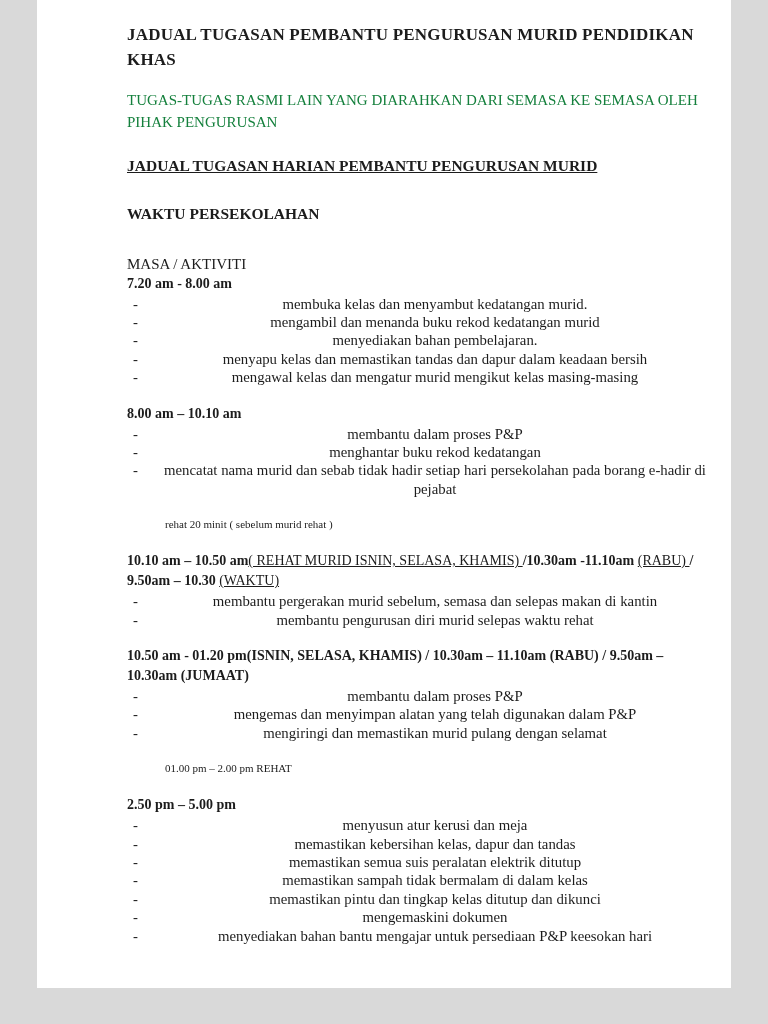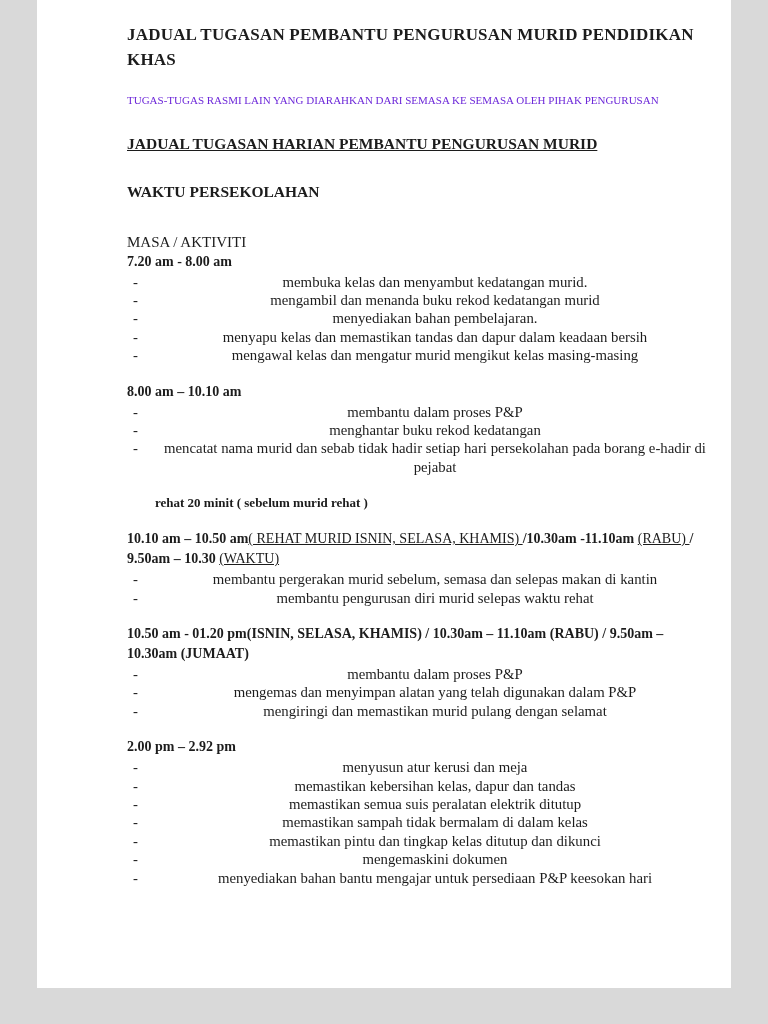--- a/index.html
+++ b/index.html
@@ -25,24 +25,24 @@
     overflow: hidden;
   }
   .doc-title {
     font-size: 17px;
     font-weight: bold;
     line-height: 25px;
     margin: 0 0 17px 0;
     letter-spacing: 0.2px;
   }
   .intro {
-    font-size: 11px;
+    font-size: 15px;
     line-height: 22px;
     margin: 0 0 24px 0;
-    color: #6d28d9;
+    color: #15803d;
   }
   .section-heading {
     font-size: 15.5px;
     font-weight: bold;
     text-decoration: underline;
     margin: 0 0 30px 0;
   }
   .sub-heading {
     font-size: 15.5px;
     font-weight: bold;
@@ -74,23 +74,23 @@
     line-height: 18.4px;
     text-align: center;
   }
   ul.items li::before {
     content: "-";
     position: absolute;
     left: 6px;
     top: 0;
   }
   .note {
-    font-size: 13px;
-    font-weight: bold;
-    margin: 17px 0 0 28px;
+    font-size: 11px;
+    font-weight: normal;
+    margin: 17px 0 0 38px;
     line-height: 19px;
   }
 </style>
 </head>
 <body>
 
 <div class="viewport">
   <div class="page">
 
     <h1 class="doc-title">JADUAL TUGASAN PEMBANTU PENGURUSAN MURID PENDIDIKAN KHAS</h1>
@@ -135,23 +135,24 @@
 
     <section class="block">
       <div class="time-heading">10.50 am - 01.20 pm(ISNIN, SELASA, KHAMIS) / 10.30am – 11.10am (RABU) / 9.50am – 10.30am (JUMAAT)</div>
       <ul class="items">
         <li>membantu dalam proses P&amp;P</li>
         <li>mengemas dan menyimpan alatan yang telah digunakan dalam P&amp;P</li>
         <li>mengiringi dan memastikan murid pulang dengan selamat</li>
       </ul>
     </section>
 
+    <p class="note">01.00 pm – 2.00 pm REHAT</p>
 
     <section class="block">
-      <div class="time-heading">2.00 pm – 2.92 pm</div>
+      <div class="time-heading">2.50 pm – 5.00 pm</div>
       <ul class="items">
         <li>menyusun atur kerusi dan meja</li>
         <li>memastikan kebersihan kelas, dapur dan tandas</li>
         <li>memastikan semua suis peralatan elektrik ditutup</li>
         <li>memastikan sampah tidak bermalam di dalam kelas</li>
         <li>memastikan pintu dan tingkap kelas ditutup dan dikunci</li>
         <li>mengemaskini dokumen</li>
         <li>menyediakan bahan bantu mengajar untuk persediaan P&amp;P keesokan hari</li>
       </ul>
     </section>

